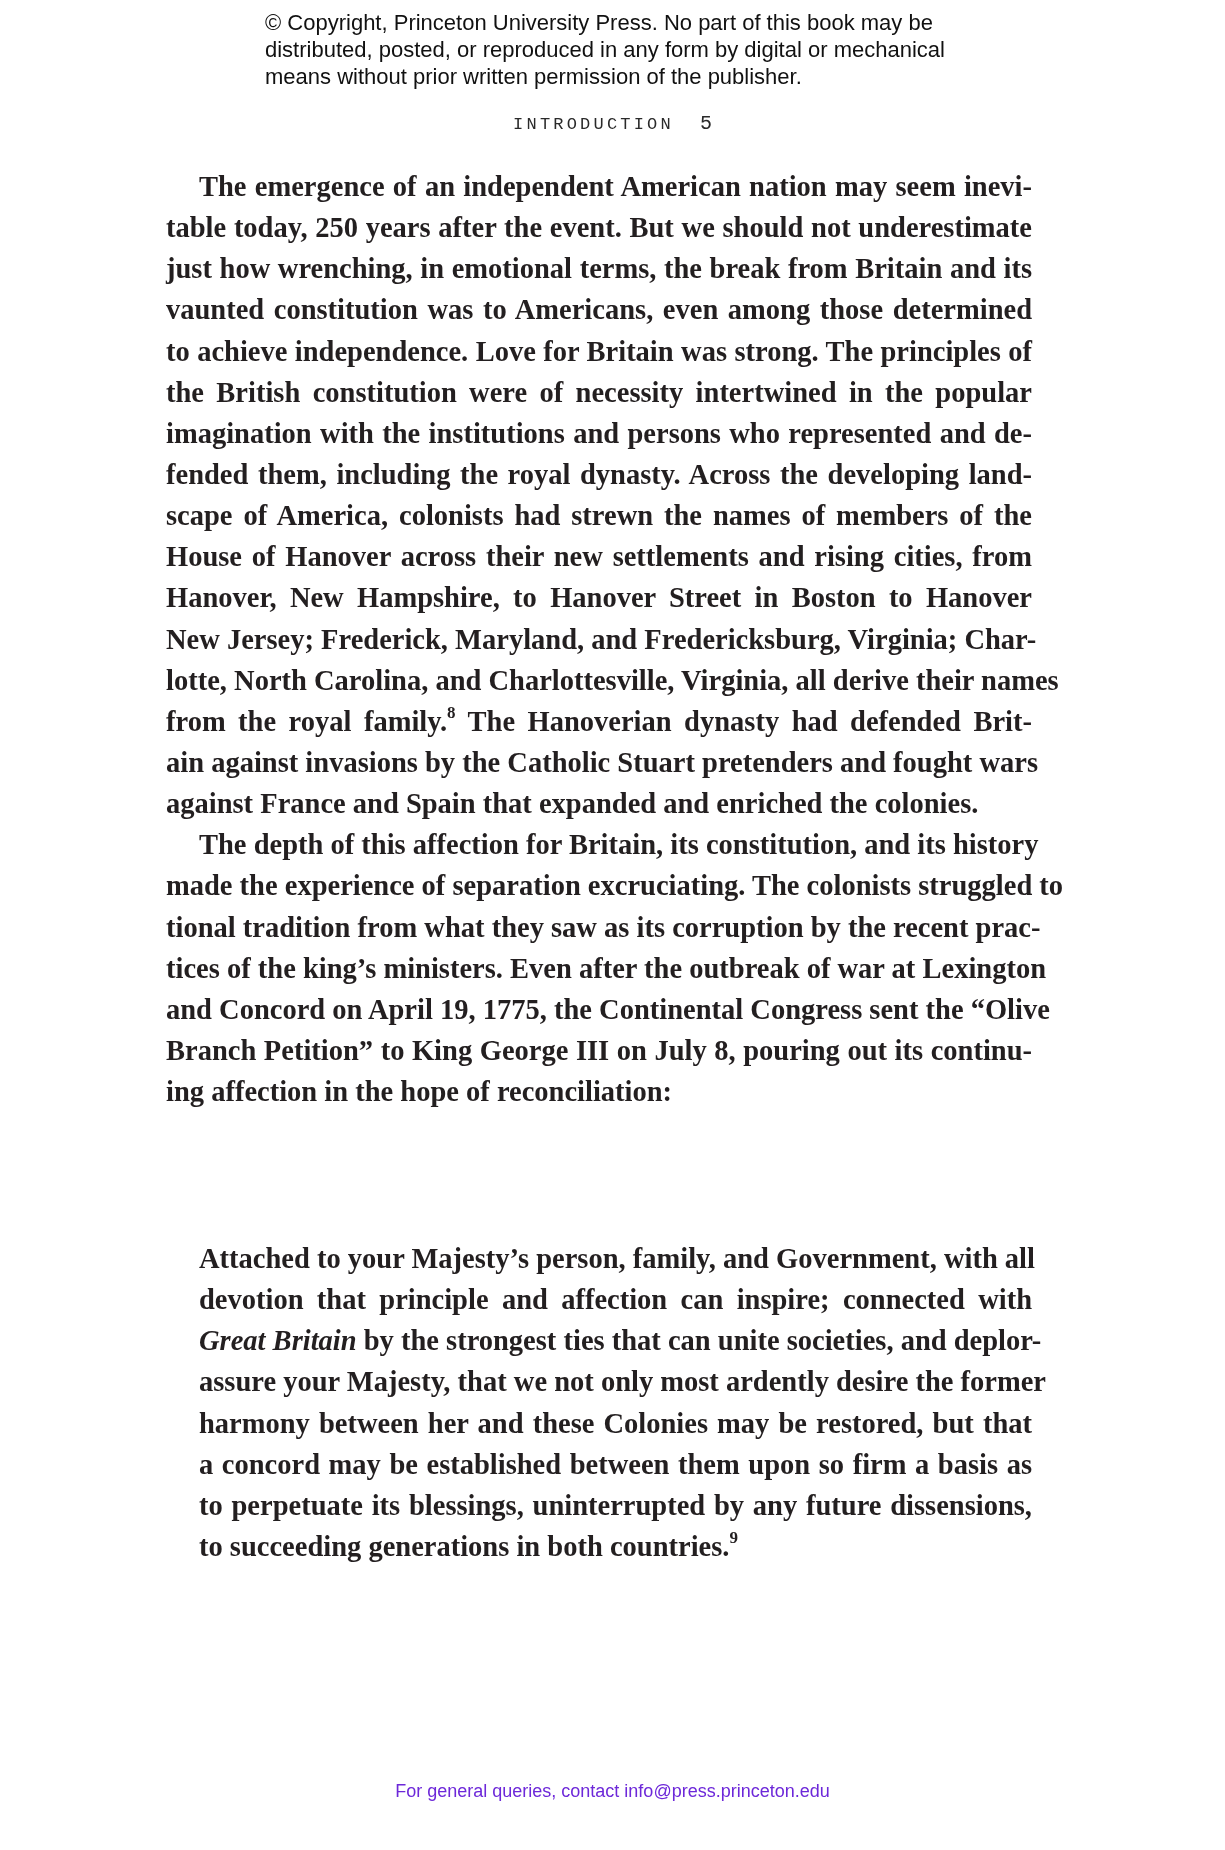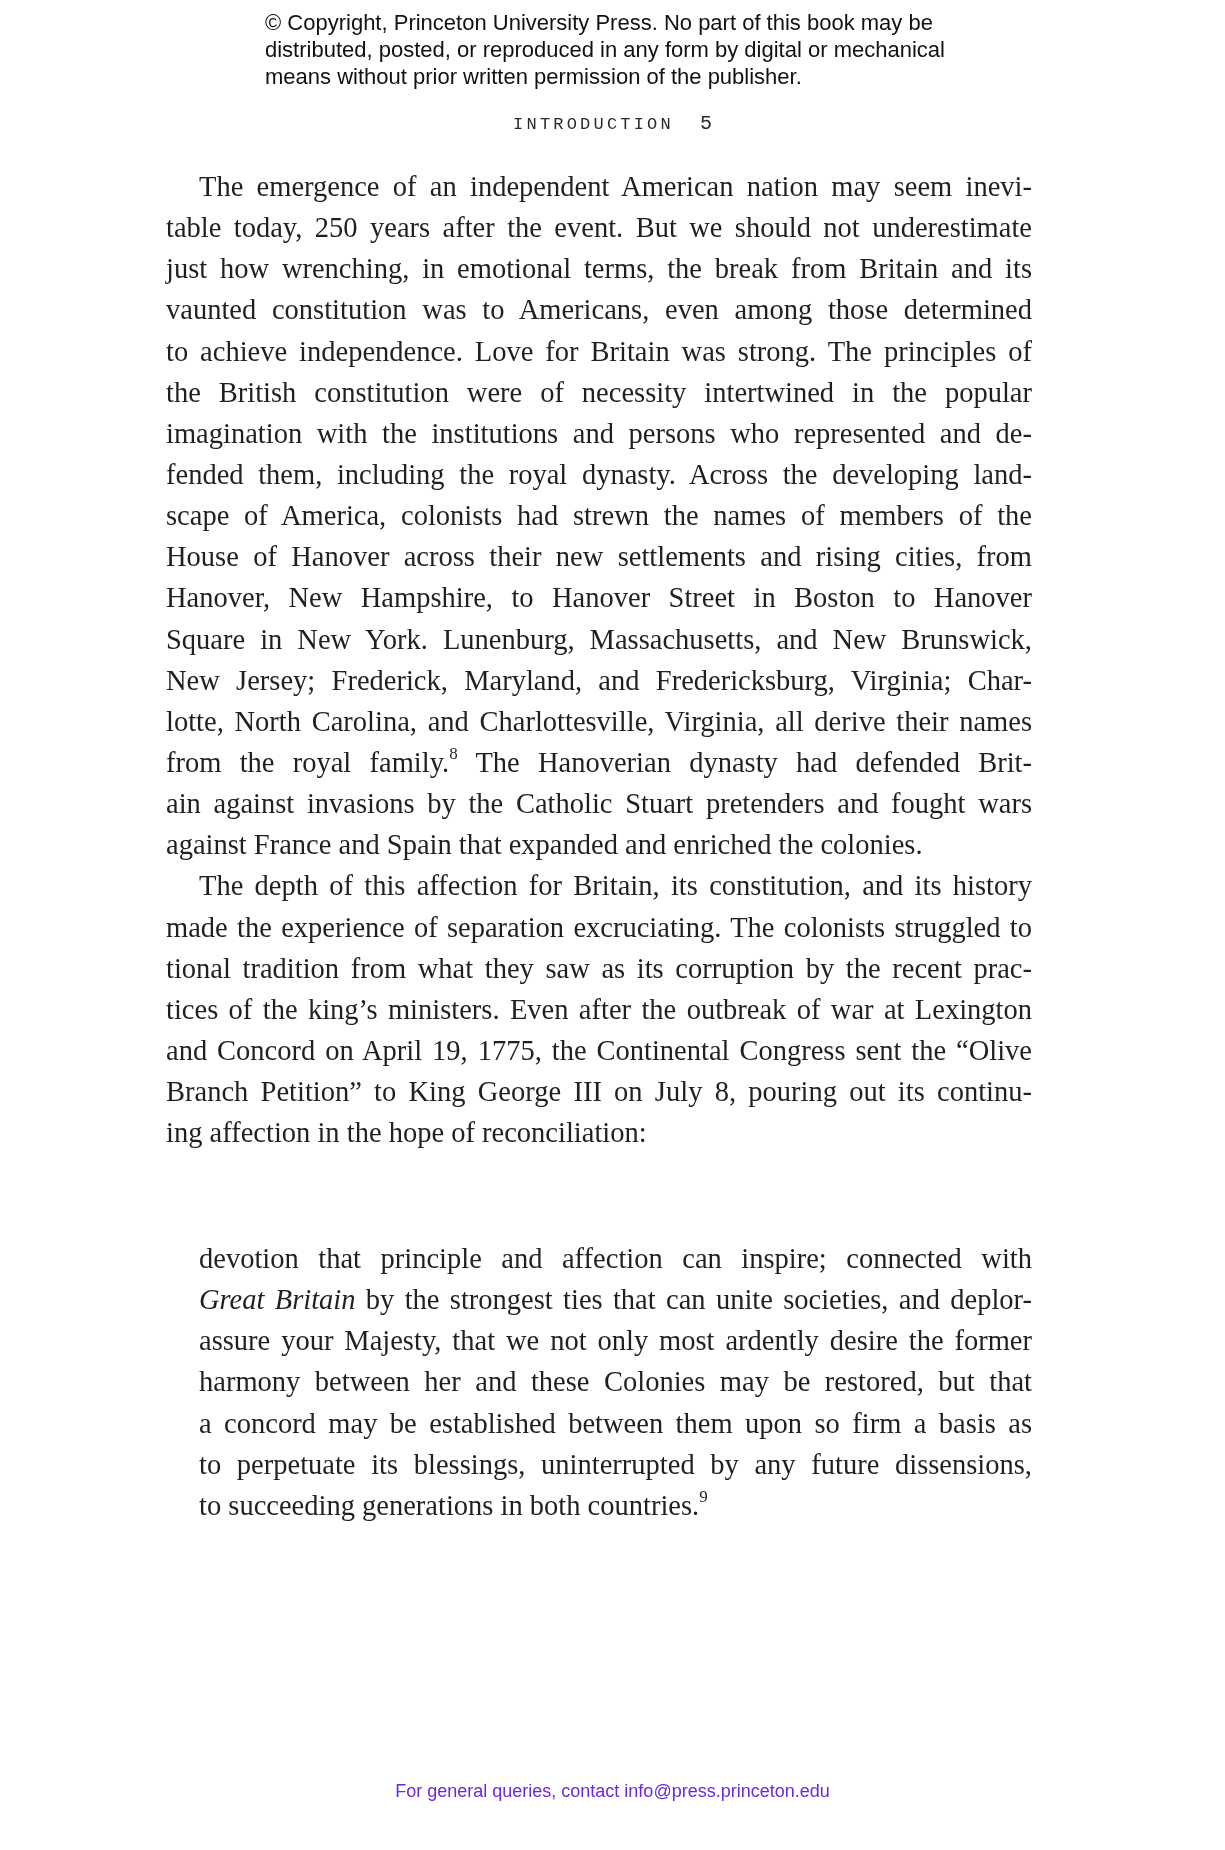--- a/index.html
+++ b/index.html
@@ -15,21 +15,21 @@
   }
   .running-head .folio { margin-left: 26px; letter-spacing: 0; font-size: 20px; }
   .text-block {
     position: absolute; left: 166px; width: 866px;
     font-family: "Liberation Serif", serif; font-size: 28.5px; color: #231f20;
   }
   .body-text { top: 166px; }
   .quote-text { top: 1238px; left: 199px; width: 833px; }
   .line {
     height: 41.15px; line-height: 41.15px; white-space: nowrap;
-    text-align: justify; text-align-last: justify;
+    text-align: justify; text-align-last: justify; font-weight: bold;
   }
   .line.last { text-align-last: left; }
   .line.indent { padding-left: 33px; }
   .line em { font-style: italic; }
   sup { font-size: 17px; line-height: 0; vertical-align: 13px; }
   .footer {
     position: absolute; left: 0; top: 1781px; width: 1225px; text-align: center;
     font-family: "Liberation Sans", sans-serif; font-size: 18px; color: #6d28d9;
   }
 </style>
@@ -52,39 +52,39 @@
     <div class="line">table today, 250 years after the event. But we should not underestimate</div>
     <div class="line">just how wrenching, in emotional terms, the break from Britain and its</div>
     <div class="line">vaunted constitution was to Americans, even among those determined</div>
     <div class="line">to achieve independence. Love for Britain was strong. The principles of</div>
     <div class="line">the British constitution were of necessity intertwined in the popular</div>
     <div class="line">imagination with the institutions and persons who represented and de-</div>
     <div class="line">fended them, including the royal dynasty. Across the developing land-</div>
     <div class="line">scape of America, colonists had strewn the names of members of the</div>
     <div class="line">House of Hanover across their new settlements and rising cities, from</div>
     <div class="line">Hanover, New Hampshire, to Hanover Street in Boston to Hanover</div>
-    <div class="line">Square in New York. Lunenburg, Massachusetts, and New Brunswick,</div>
     <div class="line">New Jersey; Frederick, Maryland, and Fredericksburg, Virginia; Char-</div>
     <div class="line">lotte, North Carolina, and Charlottesville, Virginia, all derive their names</div>
     <div class="line"><span>from the royal family.</span><sup>8</sup><span> The Hanoverian dynasty had defended Brit-</span></div>
     <div class="line">ain against invasions by the Catholic Stuart pretenders and fought wars</div>
     <div class="line last">against France and Spain that expanded and enriched the colonies.</div>
   </div>
   <div>
     <div class="line indent">The depth of this affection for Britain, its constitution, and its history</div>
     <div class="line">made the experience of separation excruciating. The colonists struggled to</div>
     <div class="line">tional tradition from what they saw as its corruption by the recent prac-</div>
     <div class="line">tices of the king’s ministers. Even after the outbreak of war at Lexington</div>
     <div class="line">and Concord on April 19, 1775, the Continental Congress sent the “Olive</div>
     <div class="line">Branch Petition” to King George III on July 8, pouring out its continu-</div>
     <div class="line last">ing affection in the hope of reconciliation:</div>
   </div>
 </div>
 
 <div class="text-block quote-text">
+  <div class="line">Attached to your Majesty’s person, family, and Government, with all</div>
   <div class="line">devotion that principle and affection can inspire; connected with</div>
   <div class="line"><em>Great Britain</em> <span>by the strongest ties that can unite societies, and deplor-</span></div>
   <div class="line">assure your Majesty, that we not only most ardently desire the former</div>
   <div class="line">harmony between her and these Colonies may be restored, but that</div>
   <div class="line">a concord may be established between them upon so firm a basis as</div>
   <div class="line">to perpetuate its blessings, uninterrupted by any future dissensions,</div>
   <div class="line last"><span>to succeeding generations in both countries.</span><sup>9</sup></div>
 </div>
 
 <div class="footer">For general queries, contact info@press.princeton.edu</div>

